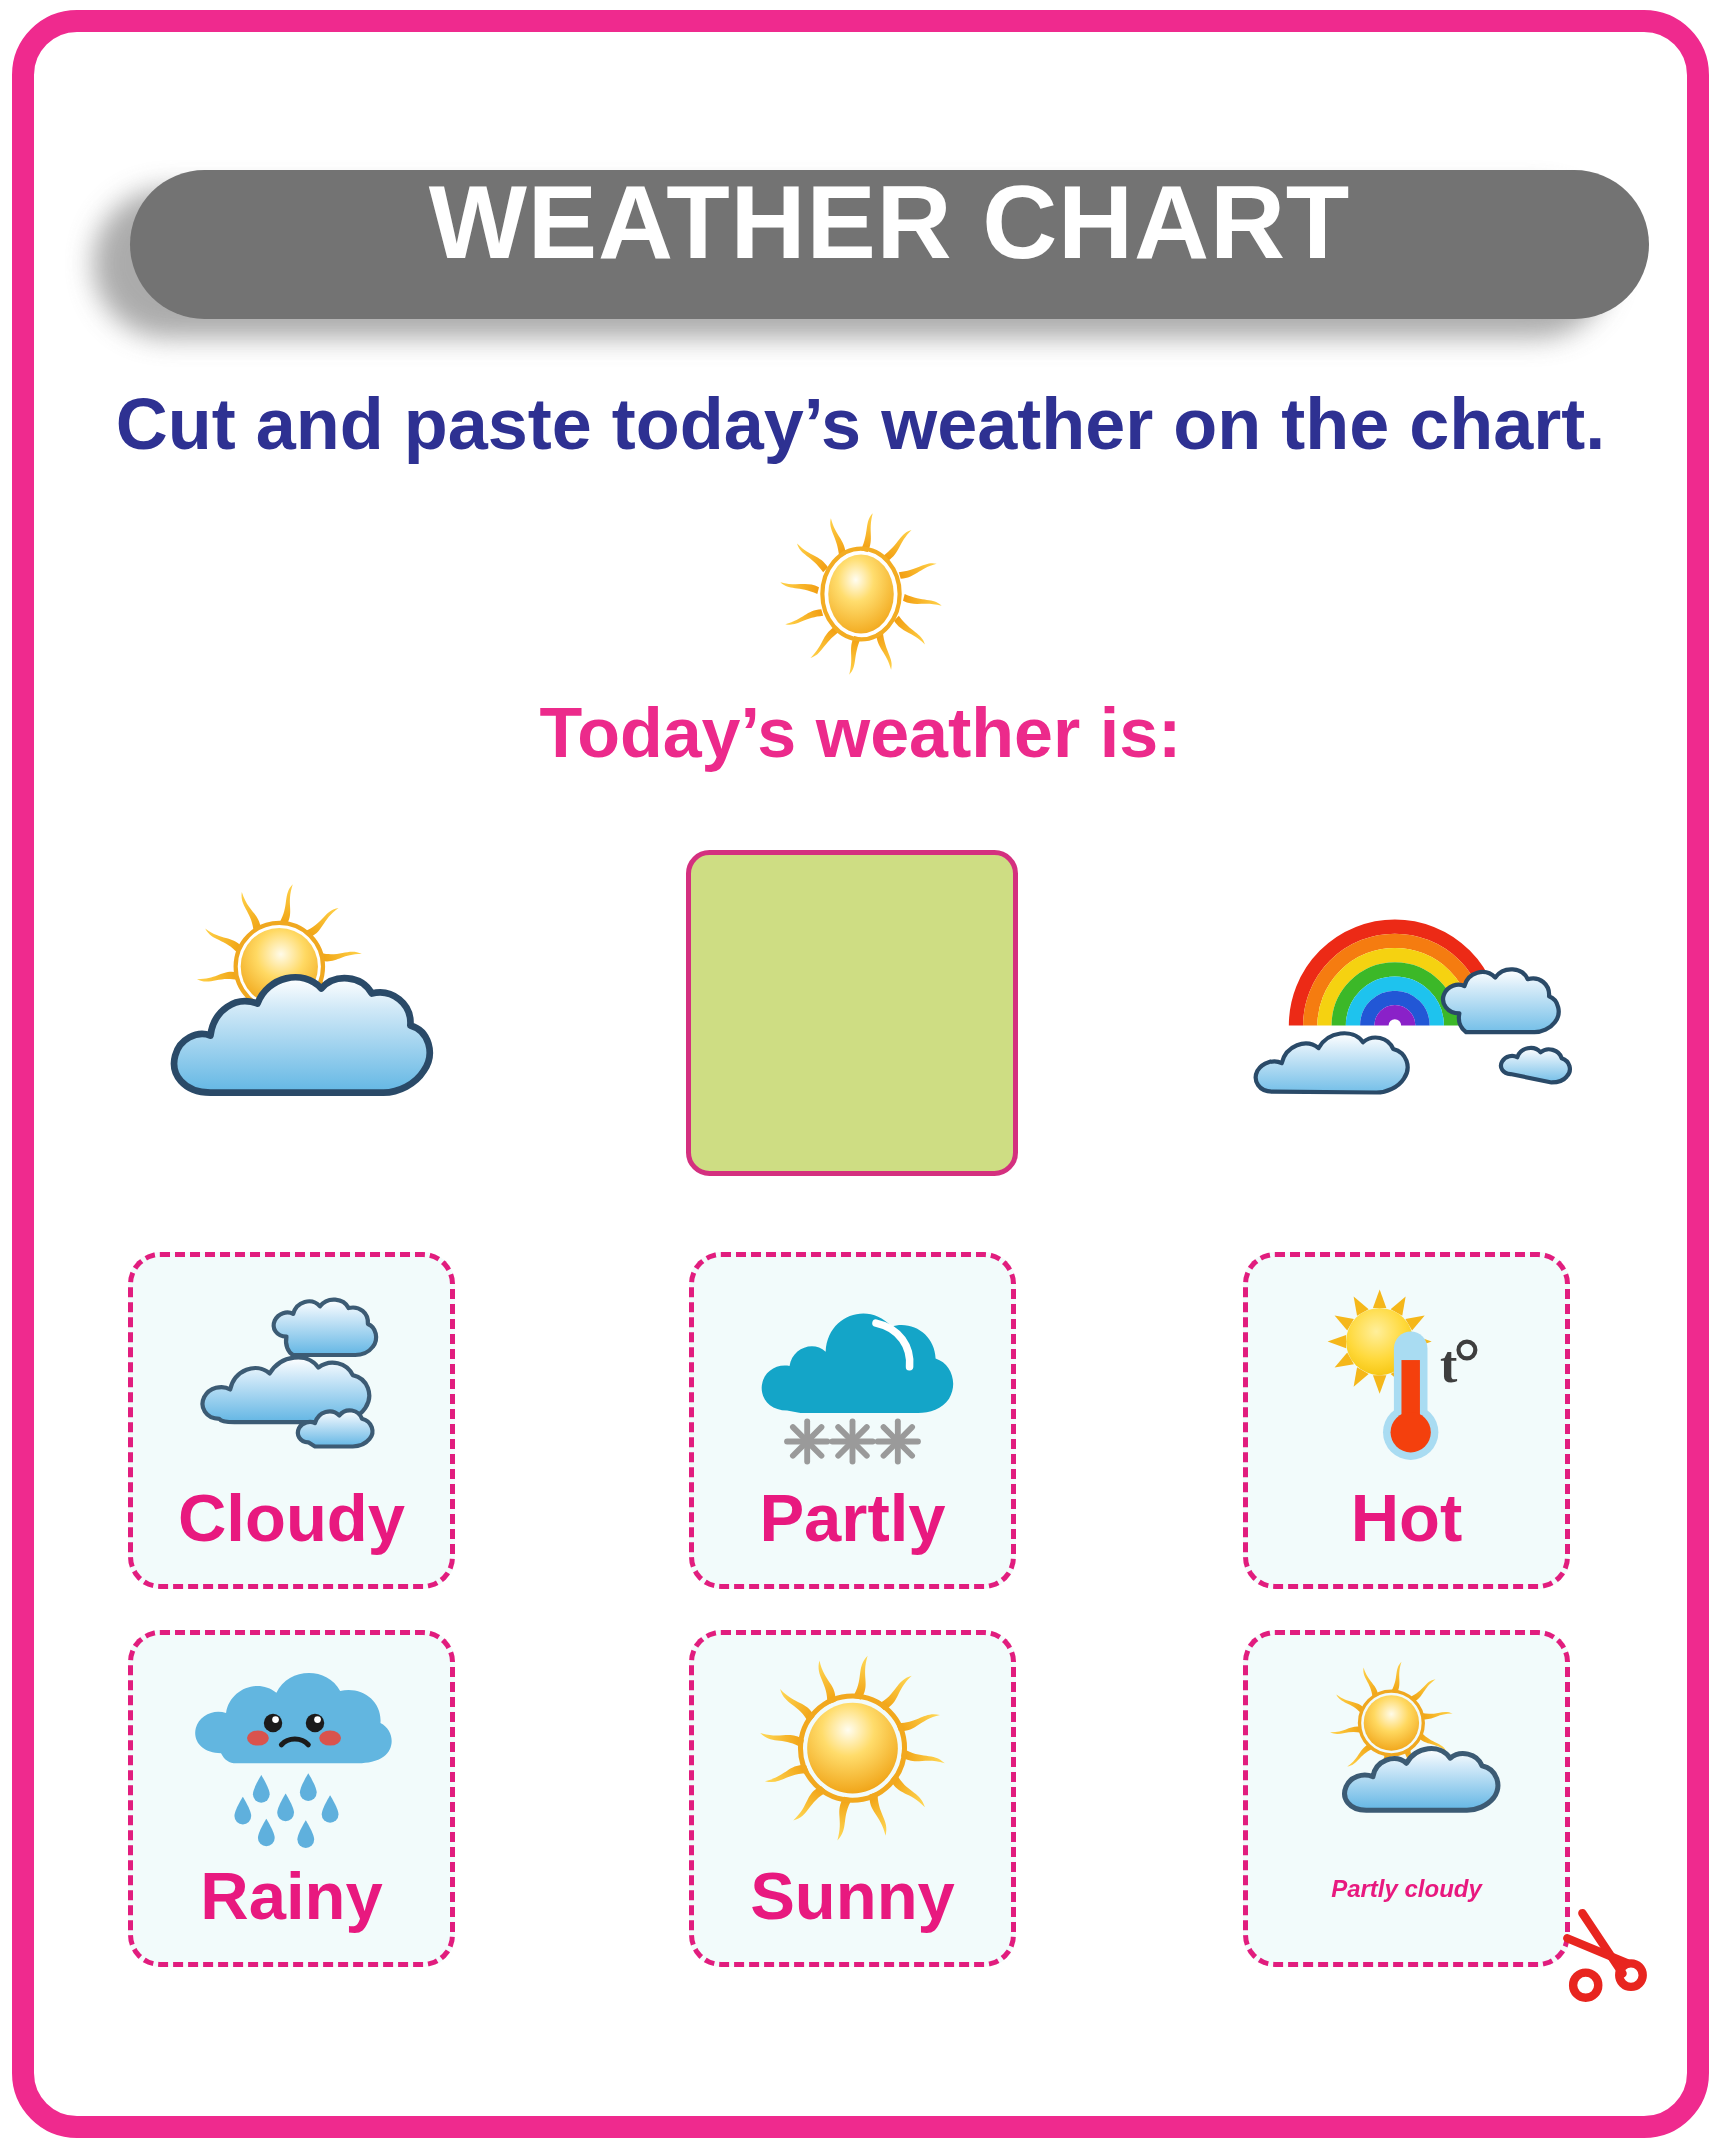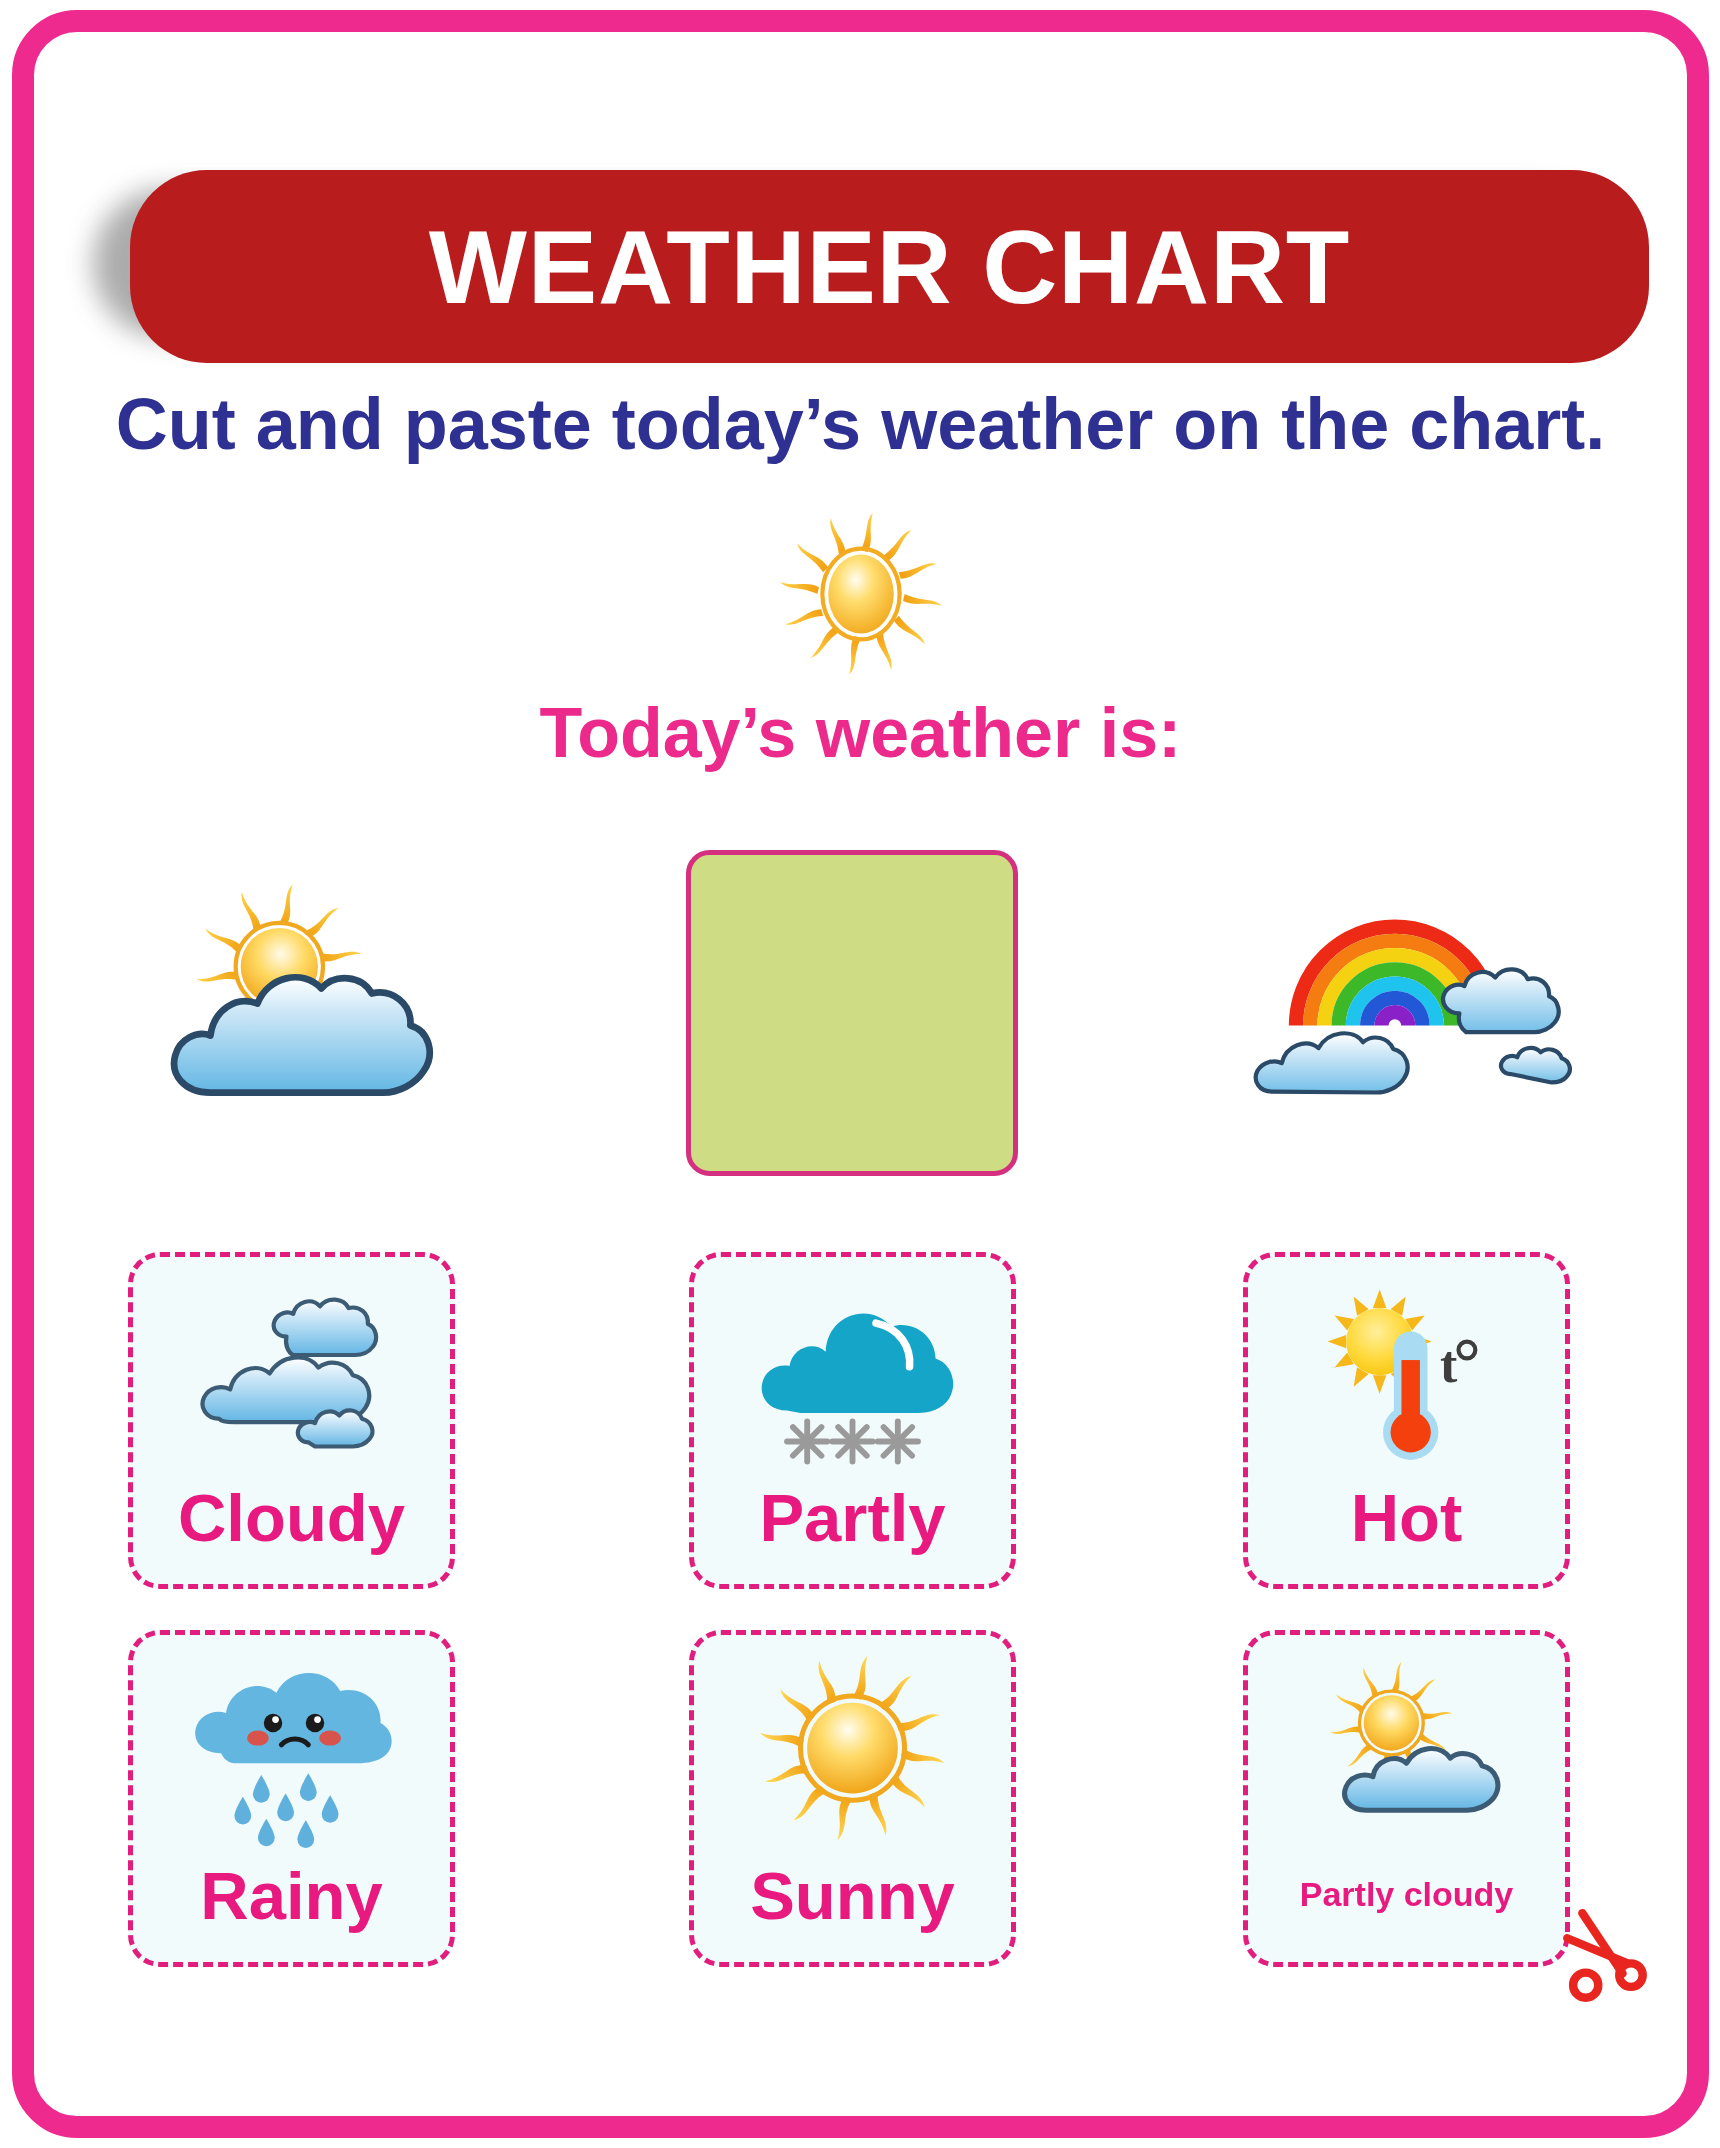--- a/index.html
+++ b/index.html
@@ -51,25 +51,24 @@
     border-radius: 77px;
     background: #9d9d9d;
     filter: blur(13.4px);
     opacity: .85;
   }
   .banner {
     position: absolute;
     left: 0;
     top: 0;
     width: 1519px;
-    height: 193px;
+    height: 149px;
     border-radius: 77px;
-    background: #b91c1c;
+    background: #737373;
     display: flex;
-    align-items: center;
     justify-content: center;
   }
   .banner-title {
     color: #ffffff;
     font-size: 104px;
     font-weight: 700;
     letter-spacing: 0.8px;
     line-height: 1;
     white-space: nowrap;
     font-family: "Liberation Sans", sans-serif;
@@ -177,22 +176,23 @@
   }
   .card .label {
     color: #e8197f;
     font-size: 67px;
     font-weight: 700;
     line-height: 1;
     margin-top: 8.4px;
     white-space: nowrap;
   }
   .card .label.small {
-    font-size: 34px;
+    font-size: 24px;
     margin-top: 23.5px;
+    font-style: italic;
   }
 
   .c0 { left: 128px;  top: 0; }
   .c1 { left: 689px;  top: 0; }
   .c2 { left: 1243px; top: 0; }
   .c3 { left: 128px;  top: 378px; }
   .c4 { left: 689px;  top: 378px; }
   .c5 { left: 1243px; top: 378px; }
 
   

